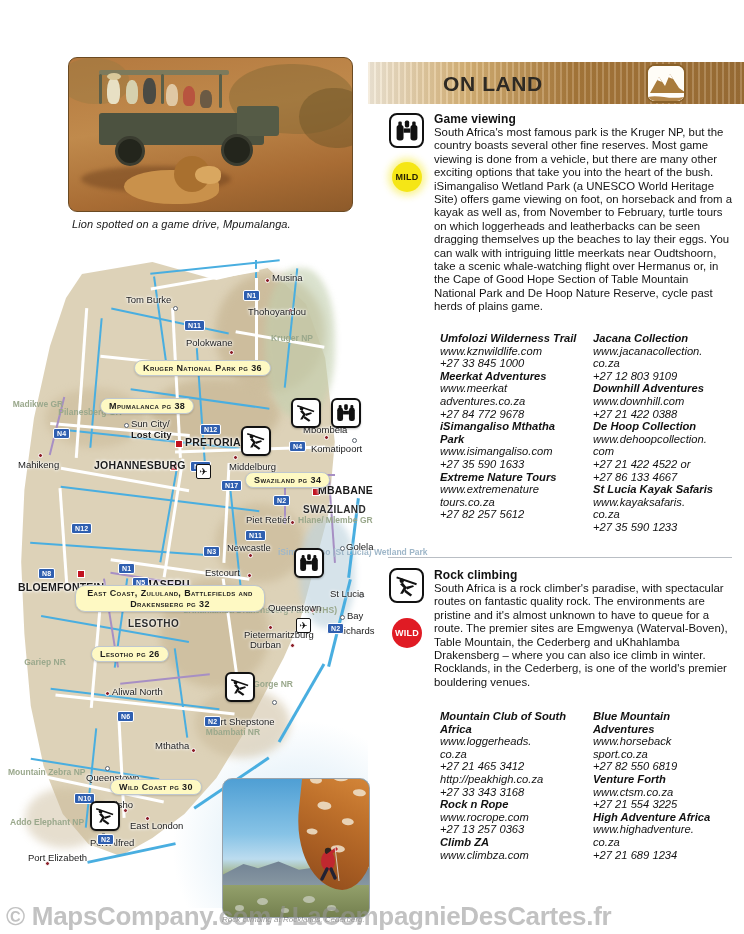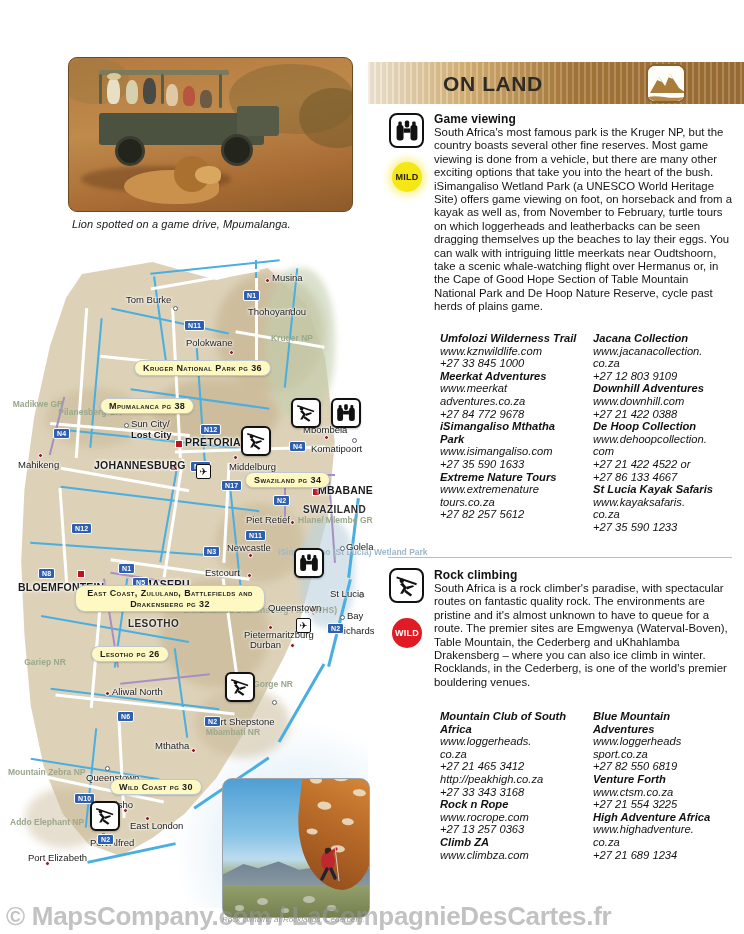--- a/index.html
+++ b/index.html
@@ -598,21 +598,21 @@
           <div class="det">http://peakhigh.co.za</div>
           <div class="det">+27 33 343 3168</div>
           <div class="org">Rock n Rope</div>
           <div class="det">www.rocrope.com</div>
           <div class="det">+27 13 257 0363</div>
           <div class="org">Climb ZA</div>
           <div class="det">www.climbza.com</div>
         </div>
       <div class="contact-col" id="contacts-1-right">
           <div class="org">Blue Mountain Adventures</div>
-          <div class="det">www.loggerheads</div>
+          <div class="det">www.horseback</div>
           <div class="det">sport.co.za</div>
           <div class="det">+27 82 550 6819</div>
           <div class="org">Venture Forth</div>
           <div class="det">www.ctsm.co.za</div>
           <div class="det">+27 21 554 3225</div>
           <div class="org">High Adventure Africa</div>
           <div class="det">www.highadventure.</div>
           <div class="det">co.za</div>
           <div class="det">+27 21 689 1234</div>
         </div>

